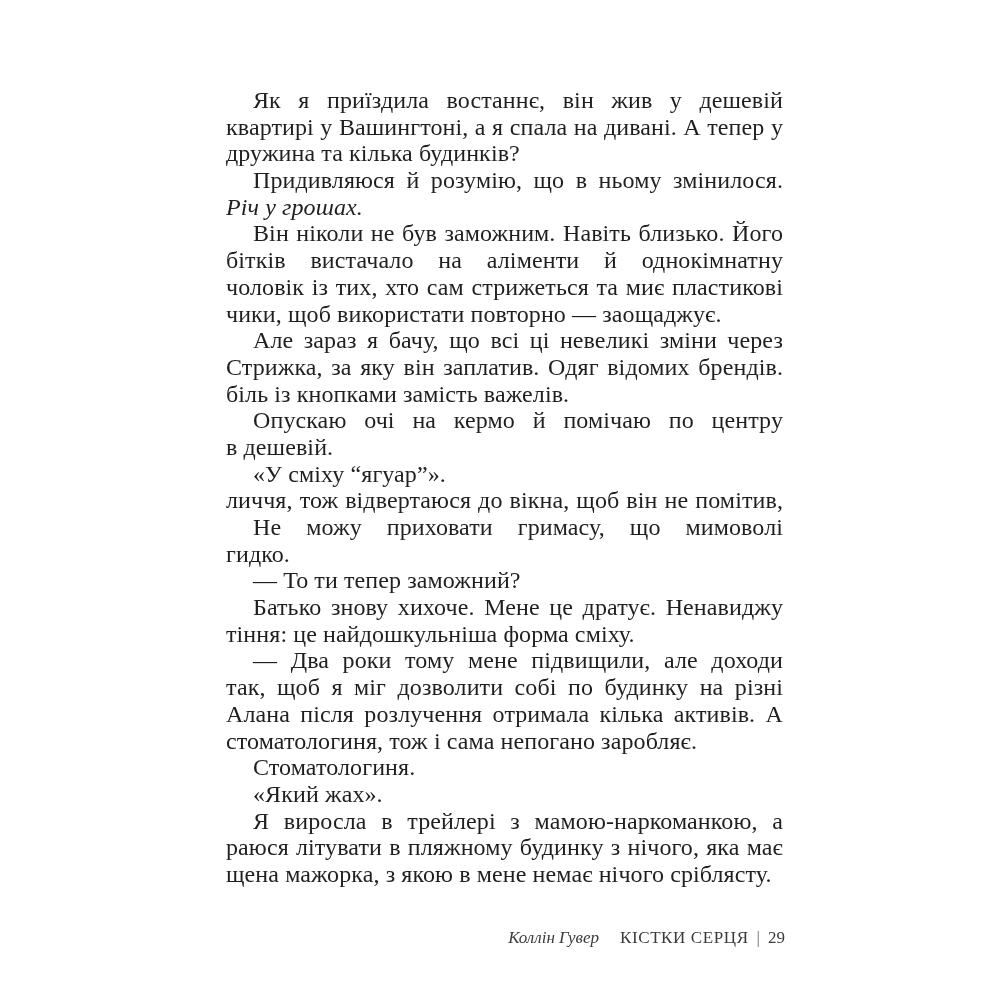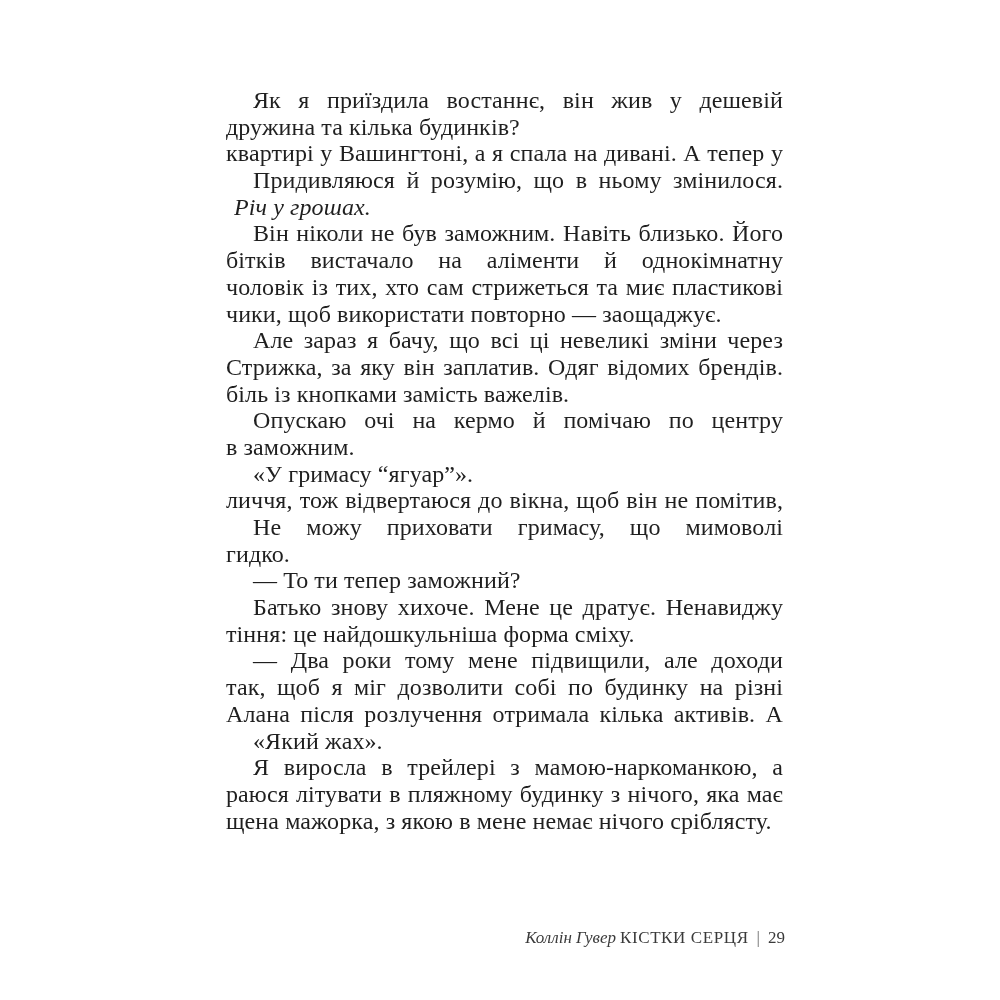--- a/index.html
+++ b/index.html
@@ -28,73 +28,74 @@
     letter-spacing: 0.1px;
   }
   .ln.last {
     text-align-last: left;
   }
   .ln.indent {
     text-indent: 27px;
   }
   .ln.italic {
     font-style: italic;
-    margin-left: 8px;
   }
   .footer {
     position: absolute;
     top: 927px;
     right: 215px;
     font-size: 17px;
     line-height: 22px;
     color: #3a3a3a;
     white-space: nowrap;
   }
   .footer .author {
     font-style: italic;
-    margin-right: 4px;
+    margin-right: 21px;
   }
   .footer .book-title {
     letter-spacing: 0.6px;
   }
   .footer .sep {
     margin: 0 8px;
     color: #6a6a6a;
   }
 </style>
 </head>
 <body>
 
 <div class="page">
 
   <div class="text-block" id="text-block">
       <div class="ln indent">Як я приїздила востаннє, він жив у дешевій однокімнатній</div>
+      <div class="ln">квартирі у Вашингтоні, а я спала на дивані. А тепер у нього</div>
       <div class="ln last">дружина та кілька будинків?</div>
-      <div class="ln">квартирі у Вашингтоні, а я спала на дивані. А тепер у нього</div>
       <div class="ln indent">Придивляюся й розумію, що в ньому змінилося. Річ не у віці.</div>
       <div class="ln last italic">Річ у грошах.</div>
       <div class="ln indent">Він ніколи не був заможним. Навіть близько. Його заро-</div>
       <div class="ln">бітків вистачало на аліменти й однокімнатну квартиру. Цей</div>
       <div class="ln">чоловік із тих, хто сам стрижеться та миє пластикові стакан-</div>
       <div class="ln last">чики, щоб використати повторно — заощаджує.</div>
       <div class="ln indent">Але зараз я бачу, що всі ці невеликі зміни через сама.</div>
       <div class="ln">Стрижка, за яку він заплатив. Одяг відомих брендів. Автомо-</div>
       <div class="ln last">біль із кнопками замість важелів.</div>
       <div class="ln indent">Опускаю очі на кермо й помічаю по центру сріблясту кішку</div>
-      <div class="ln last">в заможним.</div>
-      <div class="ln indent last">«У гримасу “ягуар”».</div>
+      <div class="ln last">в дешевій.</div>
+      <div class="ln indent last">«У сміху “ягуар”».</div>
       <div class="ln">личчя, тож відвертаюся до вікна, щоб він не помітив, як мені</div>
       <div class="ln indent">Не можу приховати гримасу, що мимоволі перекошує об-</div>
       <div class="ln last">гидко.</div>
       <div class="ln indent last">— То ти тепер заможний?</div>
       <div class="ln indent">Батько знову хихоче. Мене це дратує. Ненавиджу хихо-</div>
       <div class="ln last">тіння: це найдошкульніша форма сміху.</div>
       <div class="ln indent">— Два роки тому мене підвищили, але доходи зросли не аж</div>
       <div class="ln">так, щоб я міг дозволити собі по будинку на різні пори року.</div>
       <div class="ln">Алана після розлучення отримала кілька активів. А ще вона</div>
+      <div class="ln last">стоматологиня, тож і сама непогано заробляє.</div>
+      <div class="ln indent last">Стоматологиня.</div>
       <div class="ln indent last">«Який жах».</div>
       <div class="ln indent">Я виросла в трейлері з мамою-наркоманкою, а тепер зби-</div>
       <div class="ln">раюся літувати в пляжному будинку з нічого, яка має док-</div>
       <div class="ln last">щена мажорка, з якою в мене немає нічого сріблясту.</div>
     </div>
 
   <div class="footer">
     <span class="author">Коллін Гувер</span><span class="book-title">КІСТКИ СЕРЦЯ</span><span class="sep">|</span><span class="page-number">29</span>
   </div>
 

